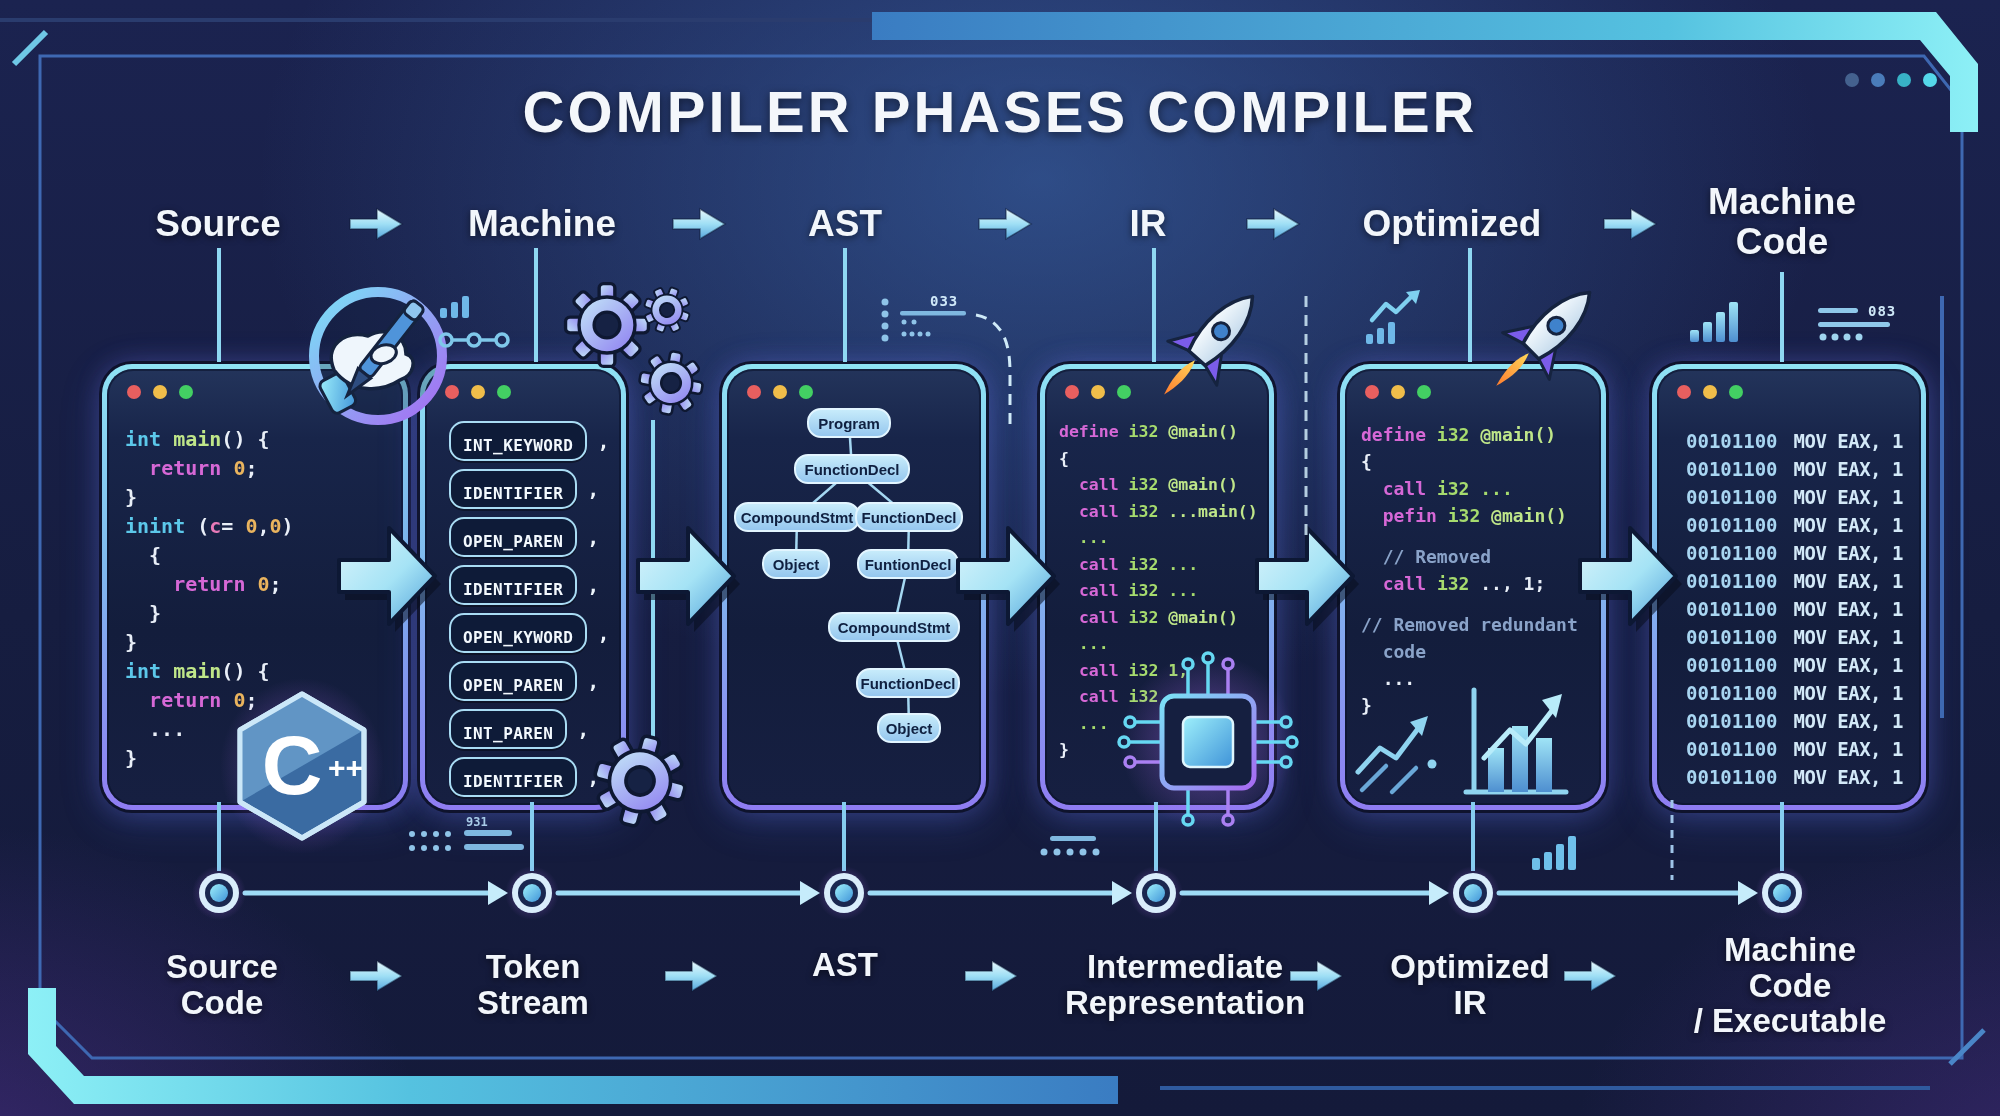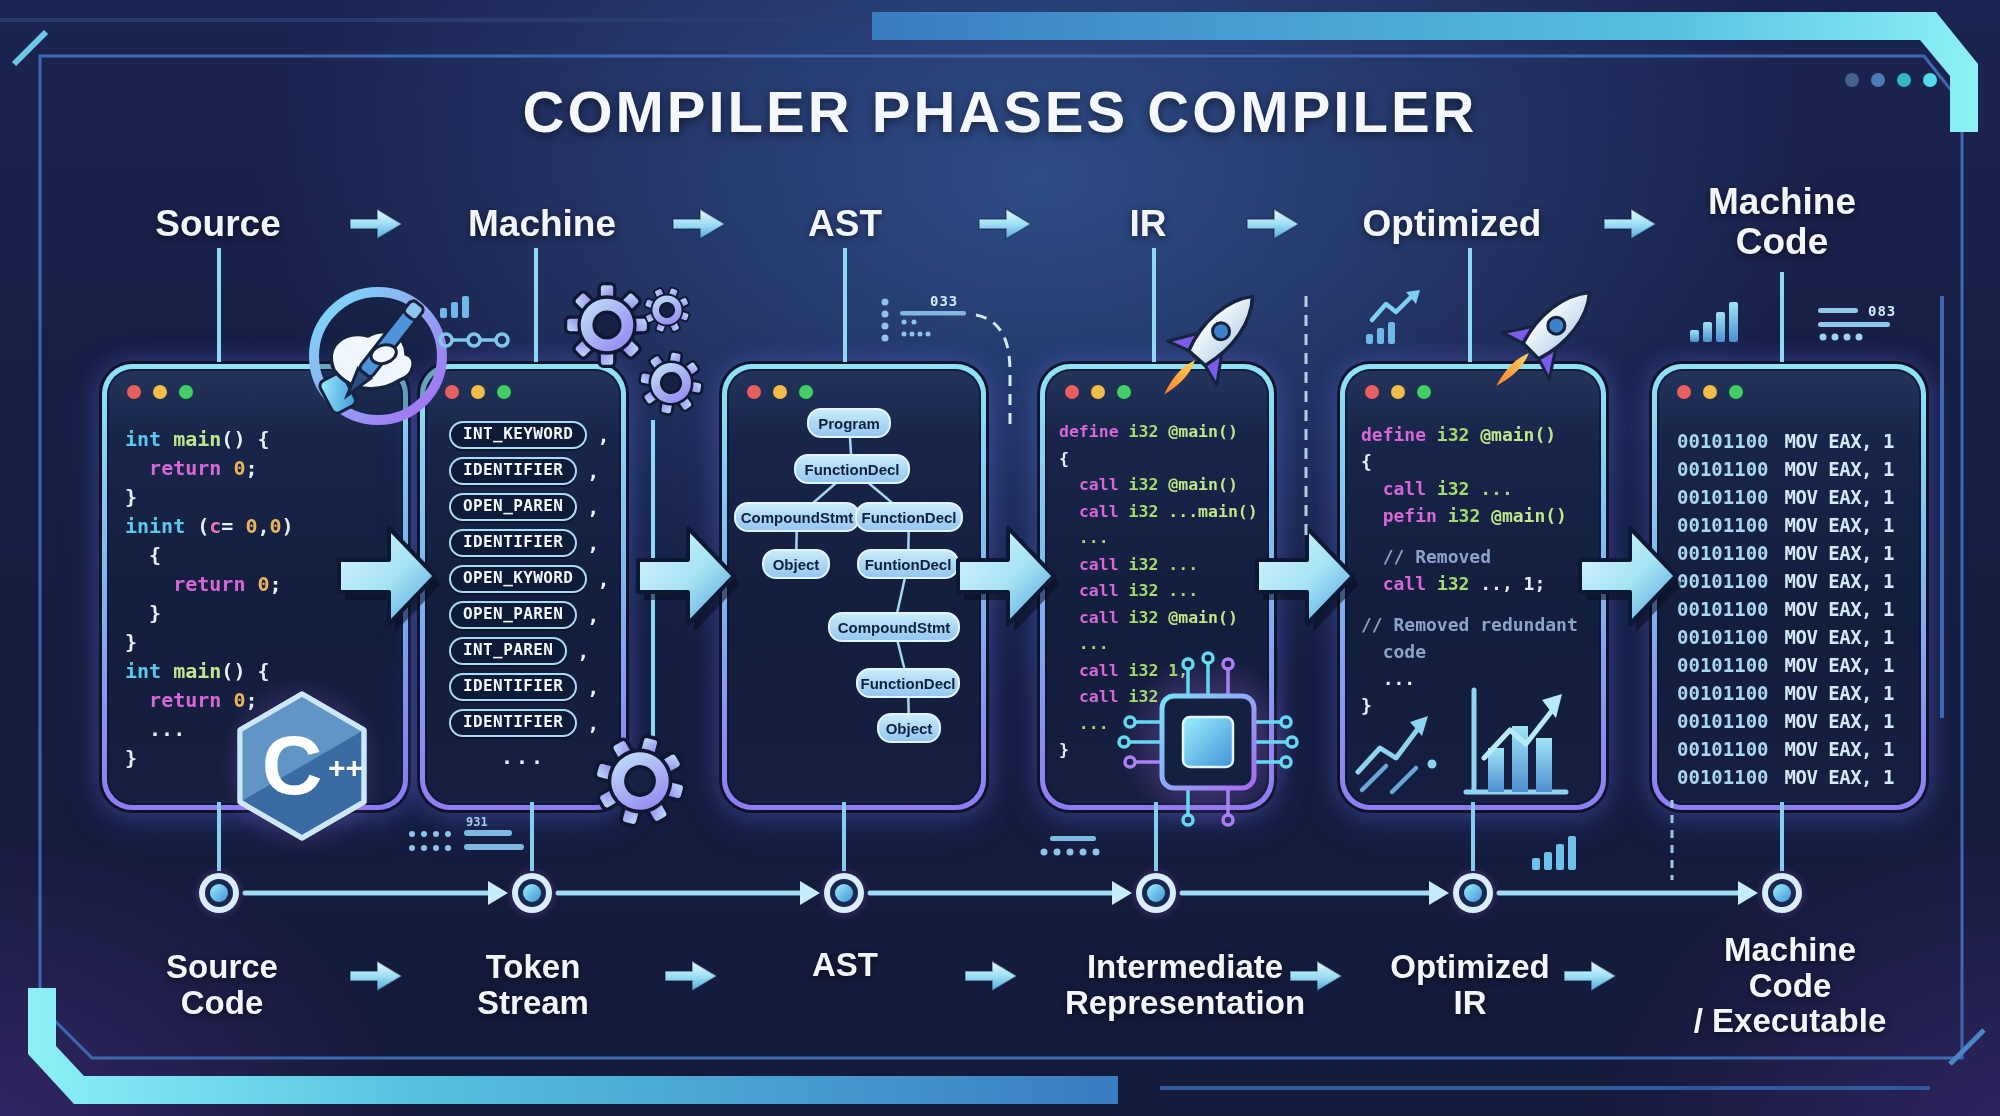--- a/index.html
+++ b/index.html
@@ -37,29 +37,29 @@
   #ir-code .cline{line-height:26.5px;}
   #opt-code{left:16px;top:52px;font-size:18px;}
   #opt-code .cline{line-height:27px;}
   .cline.blank{height:14px;}
   .kw{color:#d668d6}.ty{color:#a6db6e}.fn{color:#bfe689}.cy{color:#5cc8ea}
   .num{color:#eab45e}.pl{color:#e9eff8}.cm{color:#8aa3c9}.pk{color:#e87ab8}
   
   #tok-list{position:absolute;left:24px;top:52px;}
   .tok-row{display:flex;align-items:center;gap:10px;margin-bottom:8px;}
   .pill{font-family:"DejaVu Sans Mono",monospace;font-weight:bold;font-size:16px;color:#f3f9fe;
-    background:#0e1b38;border:2.5px solid #a9dcf4;border-radius:15px;padding:1px 12px 4px;
+    background:#0e1b38;border:2.5px solid #a9dcf4;border-radius:15px;padding:13px 12px 4px;
     letter-spacing:.4px;box-shadow:0 2px 0 rgba(0,0,0,.35);}
   .comma{color:#edf4fb;font-size:20px;font-weight:bold;font-family:"DejaVu Sans Mono",monospace;}
   .tok-ellipsis{color:#e9eff8;font-weight:bold;font-family:"DejaVu Sans Mono",monospace;font-size:20px;
     letter-spacing:3px;margin-left:52px;}
   
   #mc-rows{position:absolute;left:20px;top:58px;}
   .mc-row{display:flex;gap:16px;line-height:28px;font-family:"DejaVu Sans Mono",monospace;
-    font-weight:bold;font-size:19px;}
+    font-weight:bold;font-size:19px;margin-left:9px;}
   .mc-bin{color:#a9d6f2}.mc-asm{color:#d3e9f8;letter-spacing:-.5px}
   #ast-box{position:absolute;left:0;top:0;width:100%;height:100%;}
   #overlay{position:absolute;left:0;top:0;z-index:5;pointer-events:none;}
 </style>
 </head>
 <body>
 
 <div id="stage">
 
   <div class="title">COMPILER PHASES COMPILER</div>

